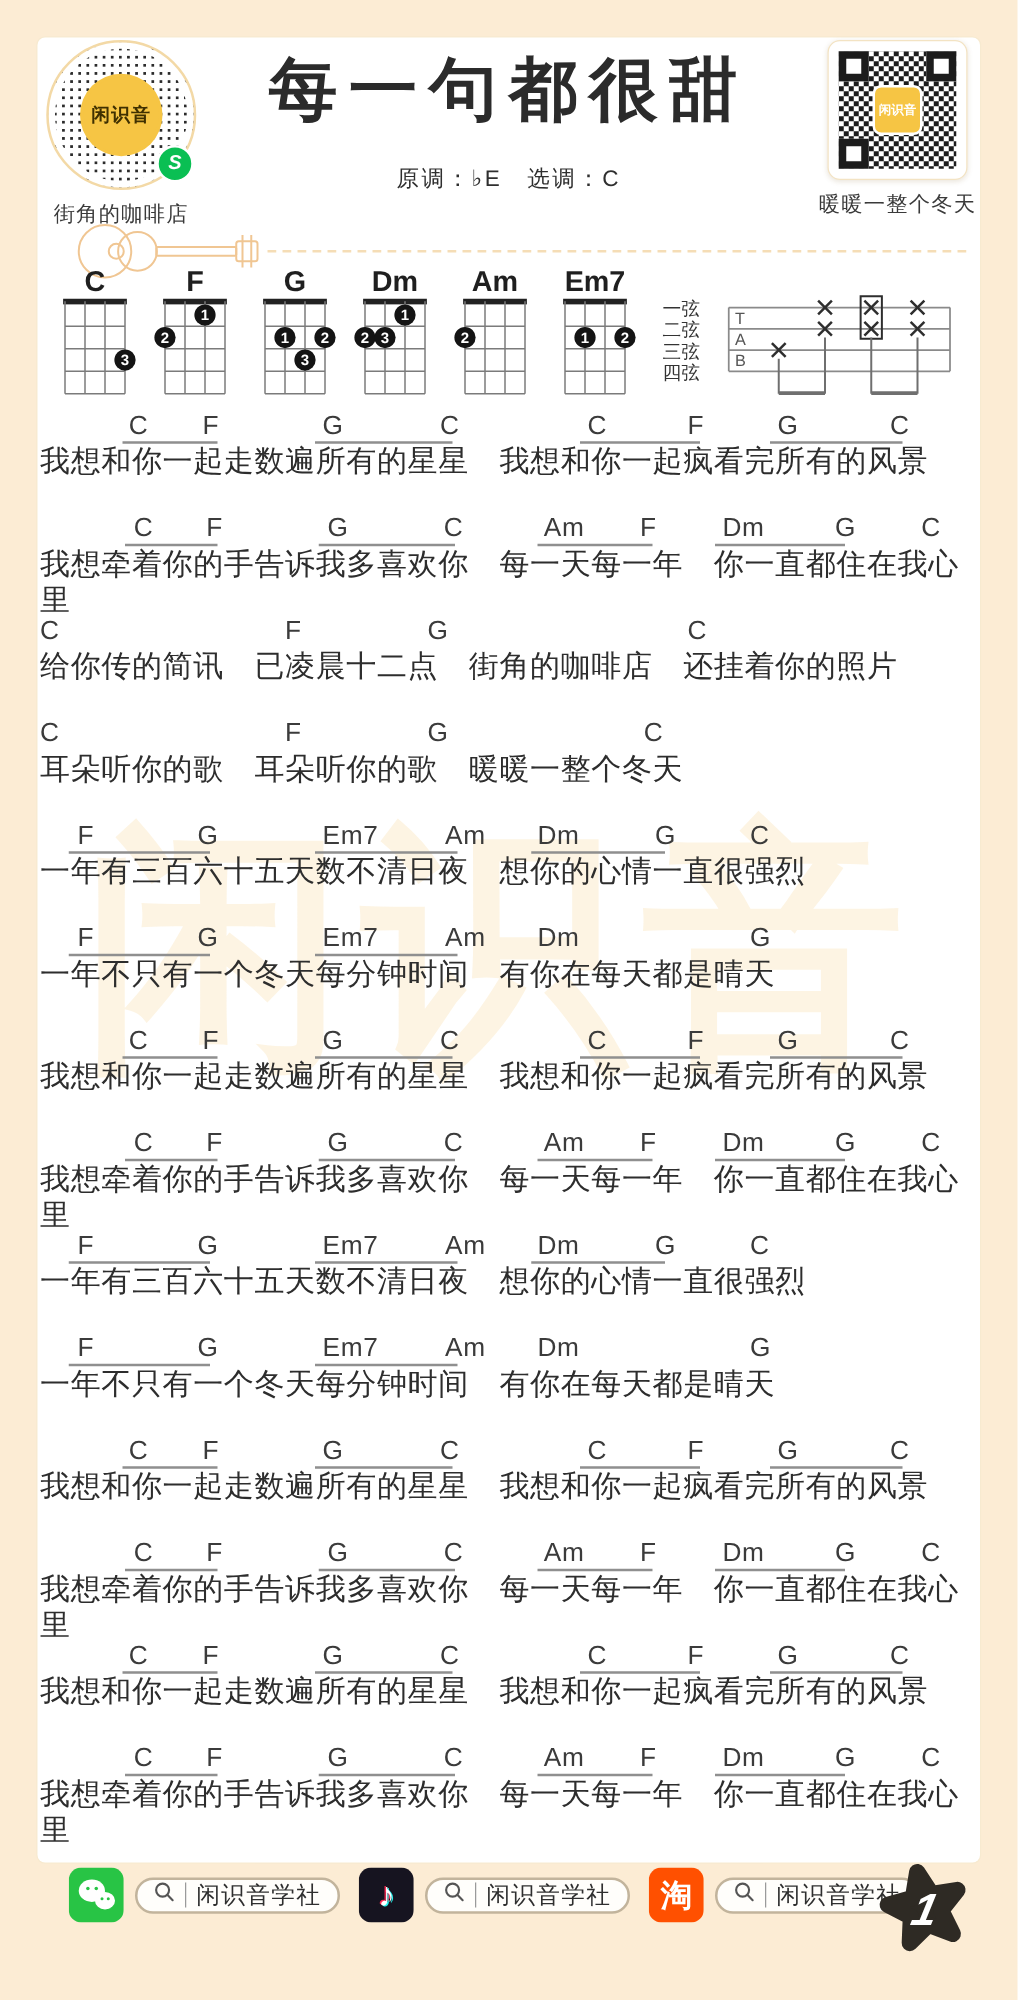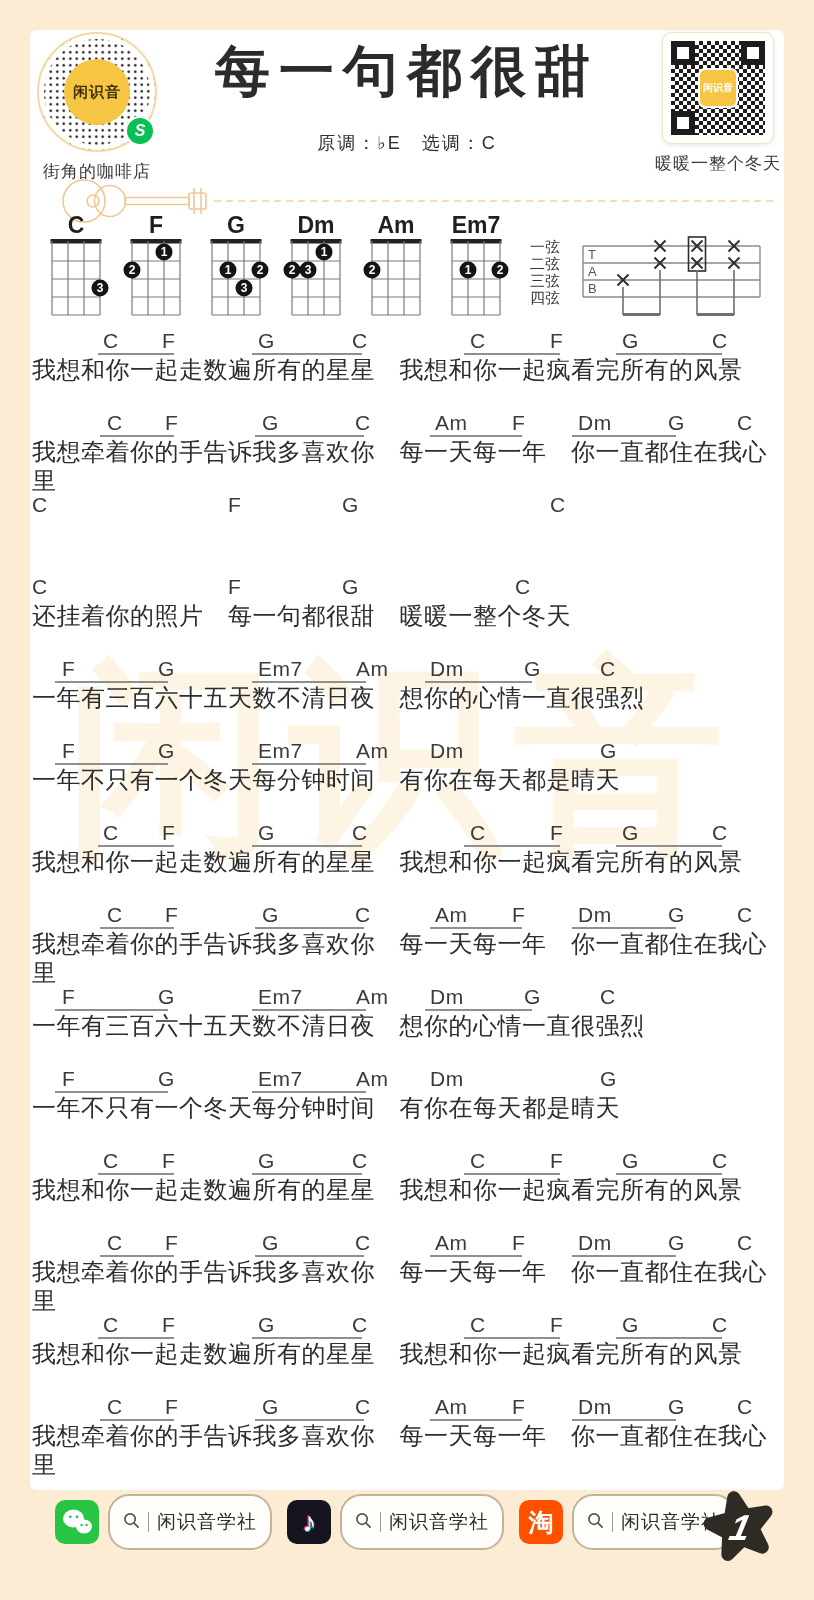--- a/index.html
+++ b/index.html
@@ -70,21 +70,21 @@
   .watermark{
     position:absolute;left:36px;top:590px;font-size:210px;font-weight:800;
     color:rgba(244,202,116,.20);letter-spacing:14px;white-space:nowrap;pointer-events:none;
   }
   
   .footer{position:absolute;left:0;top:1492px;width:814px;height:90px;}
   .plat{position:absolute;top:2px;display:flex;align-items:center;gap:9px;}
   .picon{width:44px;height:44px;}
   .picon svg{display:block;}
   .pill{
-    height:56px;min-width:136px;border:2px solid #c2b49c;border-radius:21px;background:#fffefb;
+    height:29px;min-width:136px;border:2px solid #c2b49c;border-radius:21px;background:#fffefb;
     display:flex;align-items:center;gap:8px;padding:0 13px;box-sizing:border-box;
   }
   .divider{width:1px;height:20px;background:#9a9a9a;}
   .ptext{font-size:19px;color:#2f2f2f;letter-spacing:1px;white-space:nowrap;}
   .star{position:absolute;left:698px;top:-10px;width:84px;height:86px;}
   .starnum{
     position:absolute;left:50%;top:54%;transform:translate(-50%,-50%) skewX(-12deg);
     color:#fff;font-size:36px;font-weight:bold;font-style:italic;
   }
 </style>
@@ -324,29 +324,30 @@
         </div>
         <div class="ly">我想牵着你的手告诉我多喜欢你　每一天每一年　你一直都住在我心里</div>
       </div>
       <div class="line">
         <div class="cr">
           <span class="ch" style="left: 2px;">C</span>
           <span class="ch" style="left: 198px;">F</span>
           <span class="ch" style="left: 312px;">G</span>
           <span class="ch" style="left: 520px;">C</span>
         </div>
+        <div class="ly">给你传的简讯　已凌晨十二点　街角的咖啡店　还挂着你的照片</div>
       </div>
       <div class="line">
         <div class="cr">
           <span class="ch" style="left: 2px;">C</span>
           <span class="ch" style="left: 198px;">F</span>
           <span class="ch" style="left: 312px;">G</span>
           <span class="ch" style="left: 485px;">C</span>
         </div>
-        <div class="ly">还挂着你的照片　每一句都很甜　暖暖一整个冬天</div>
+        <div class="ly">耳朵听你的歌　耳朵听你的歌　暖暖一整个冬天</div>
       </div>
       <div class="line">
         <div class="cr">
           <span class="ul" style="left: 25px; width: 113px;"></span>
           <span class="ul" style="left: 222px; width: 114px;"></span>
           <span class="ul" style="left: 395px; width: 107px;"></span>
           <span class="ch" style="left: 32px;">F</span>
           <span class="ch" style="left: 128px;">G</span>
           <span class="ch" style="left: 228px;">Em7</span>
           <span class="ch" style="left: 326px;">Am</span>

